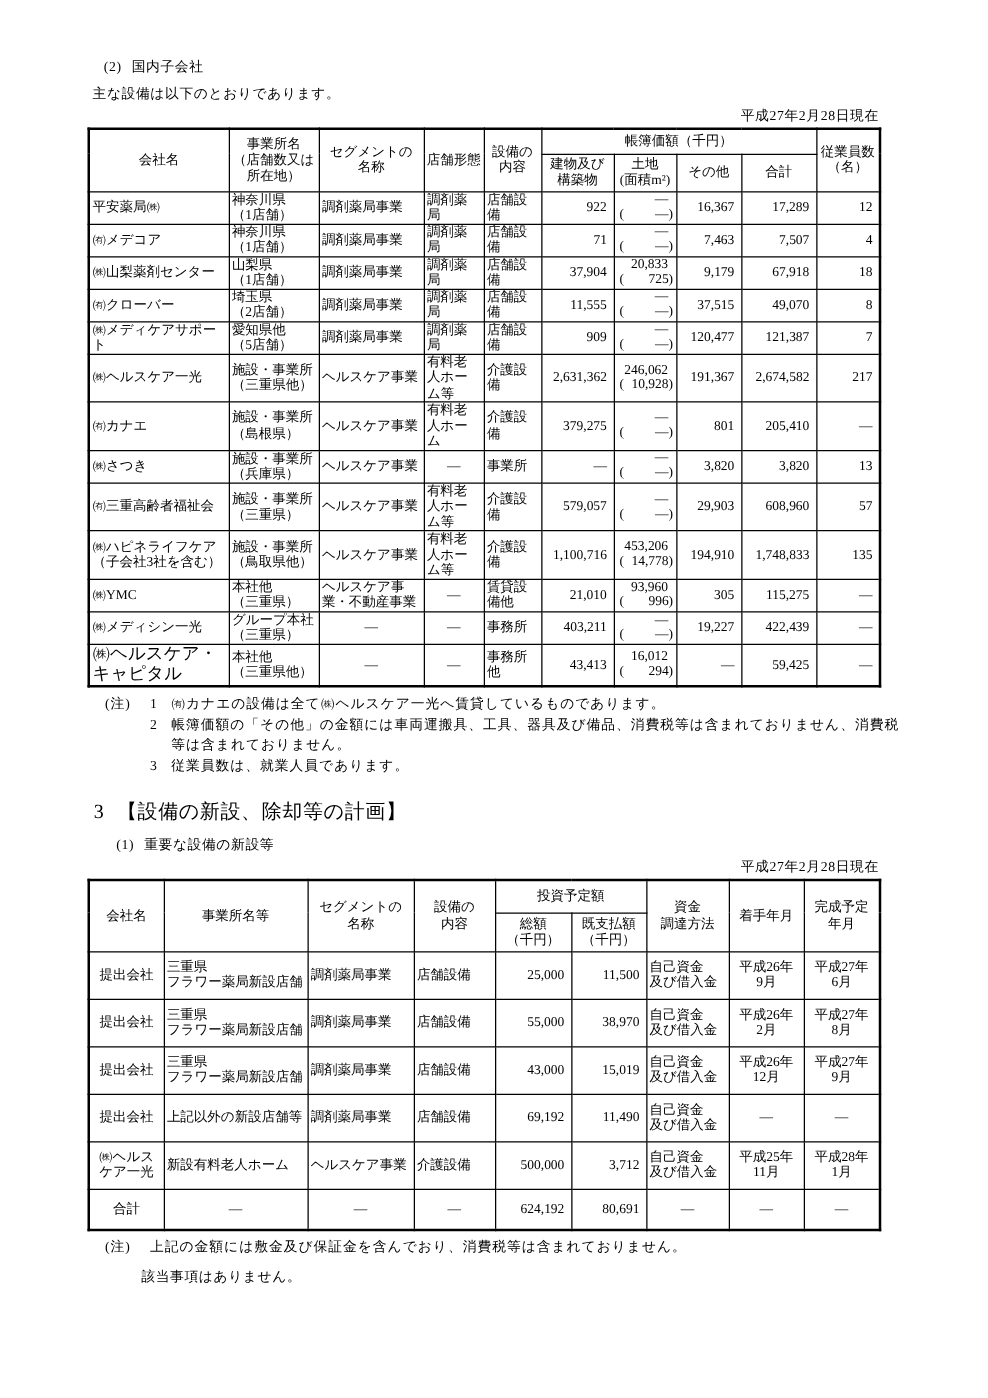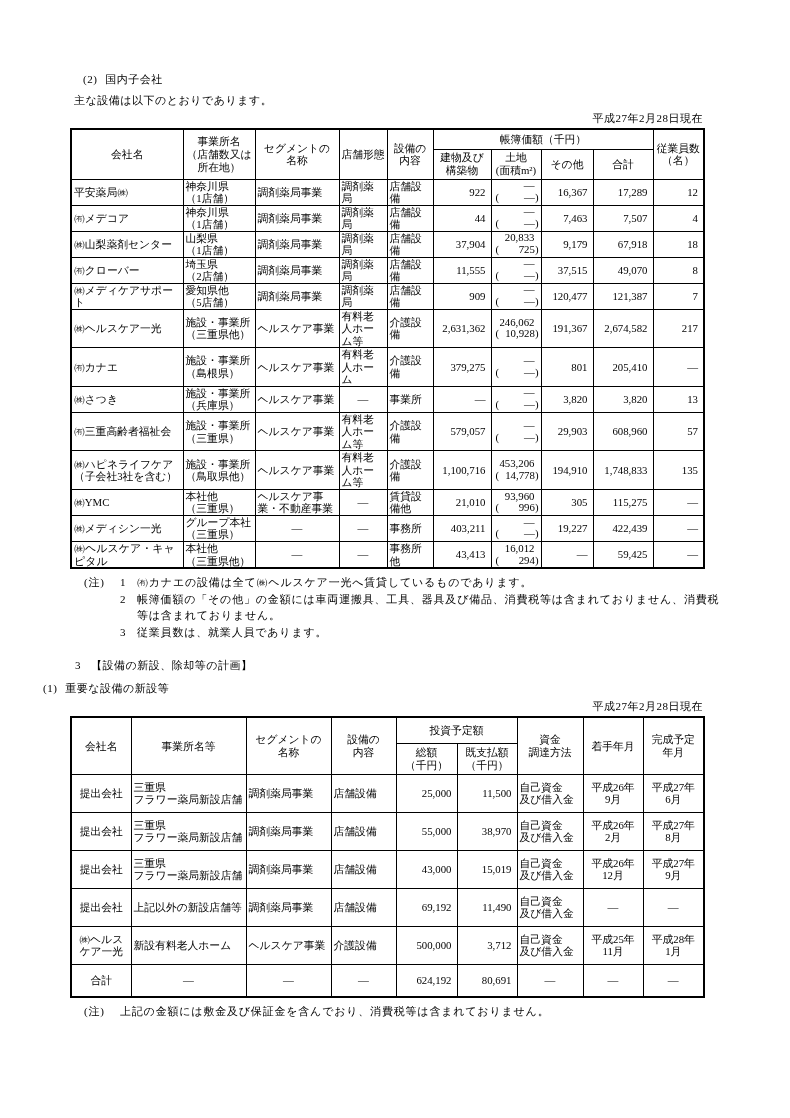--- a/index.html
+++ b/index.html
@@ -1,49 +1,49 @@
 <!DOCTYPE html>
 <html><head>
 <meta charset="utf-8">
 <style>
   html,body { margin:0; padding:0; background:#fff; }
   .page {
     position:relative; width:790px; height:1028px; background:#ffffff; color:#000;
     font-family:"Liberation Serif","DejaVu Serif",serif; font-size:11px;
-    box-sizing:border-box; padding-top:72px; overflow:hidden; letter-spacing:0.5px;
+    box-sizing:border-box; padding-top:46px; overflow:hidden; letter-spacing:0.5px;
   }
   .sec2-heading { margin-left:83px; }
   .lbl { margin-right:8px; }
   .intro { margin-left:74px; margin-top:6px; }
   .date-line { width:633px; margin-left:70px; text-align:right; margin-top:3px; margin-bottom:2px; }
   table { border-collapse:collapse; table-layout:fixed; width:633px; margin-left:70px; border:2px solid #000; }
   th, td { border:1px solid #000; font-weight:normal; font-size:10.8px; letter-spacing:0; overflow:hidden; vertical-align:middle; }
   th { text-align:center; white-space:pre-line; line-height:1.18; padding:1px 1px; }
   td { line-height:1.16; padding:0 3px; }
   .t1 thead tr.h1 { height:20px; } .t1 thead tr.h2 { height:30px; }
   .t1 tbody tr { height:26px; }
   .t2 thead tr.h1 { height:26px; } .t2 thead tr.h2 { height:31px; }
   .t2 tbody tr { height:38px; }
   .t2 tbody tr.total-row { height:33px; }
   td.l { text-align:left; padding:0 2px; }
   td.c { text-align:center; }
   td.r { text-align:right; padding-right:5px; }
   .pre { white-space:pre-line; }
-  td.small { font-size:11px; }
+  td.small { font-size:14px; }
   td.land { padding:0; }
   .land .lv { text-align:right; padding-right:6px; line-height:1.1; }
   .land .la { display:flex; justify-content:space-between; padding:0 2px 0 4px; line-height:1.1; }
   .notes { margin:5px 0 0 84px; width:664px; line-height:1.5; letter-spacing:0.8px; }
   .note-item { display:flex; align-items:flex-start; }
   .np { flex:none; width:36px; }
   .nn { flex:none; width:17px; }
   .nt { flex:1; white-space:pre-line; }
-  .sec3-heading { margin-left:75px; margin-top:18px; font-size:11px; }
+  .sec3-heading { margin-left:75px; margin-top:18px; font-size:16px; }
   .sec3-heading .num { margin-right:10px; }
-  .sub-heading { margin-left:43px; margin-top:8px; }
+  .sub-heading { margin-left:93px; margin-top:8px; }
   .sub2 { margin-top:20px; }
   .body-line { margin-left:113px; margin-top:7px; }
   .page-num { position:absolute; top:1048px; left:12px; width:100%; text-align:center; letter-spacing:2px; }
 </style>
 </head>
 <body>
 
 <div class="page">
 
   <div class="sec2-heading">
@@ -111,21 +111,21 @@
           <td class="r">17,289</td>
           <td class="r">12</td>
         </tr>
         <tr>
           <td class="l pre">㈲メデコア</td>
           <td class="l pre">神奈川県
 （1店舗）</td>
           <td class="l">調剤薬局事業</td>
           <td class="l">調剤薬局</td>
           <td class="l">店舗設備</td>
-          <td class="r">44</td>
+          <td class="r">71</td>
           <td class="land">
             <div class="lv">—</div>
             <div class="la">
               <span>(</span>
               <span>—)</span>
             </div>
           </td>
           <td class="r">7,463</td>
           <td class="r">7,507</td>
           <td class="r">4</td>

